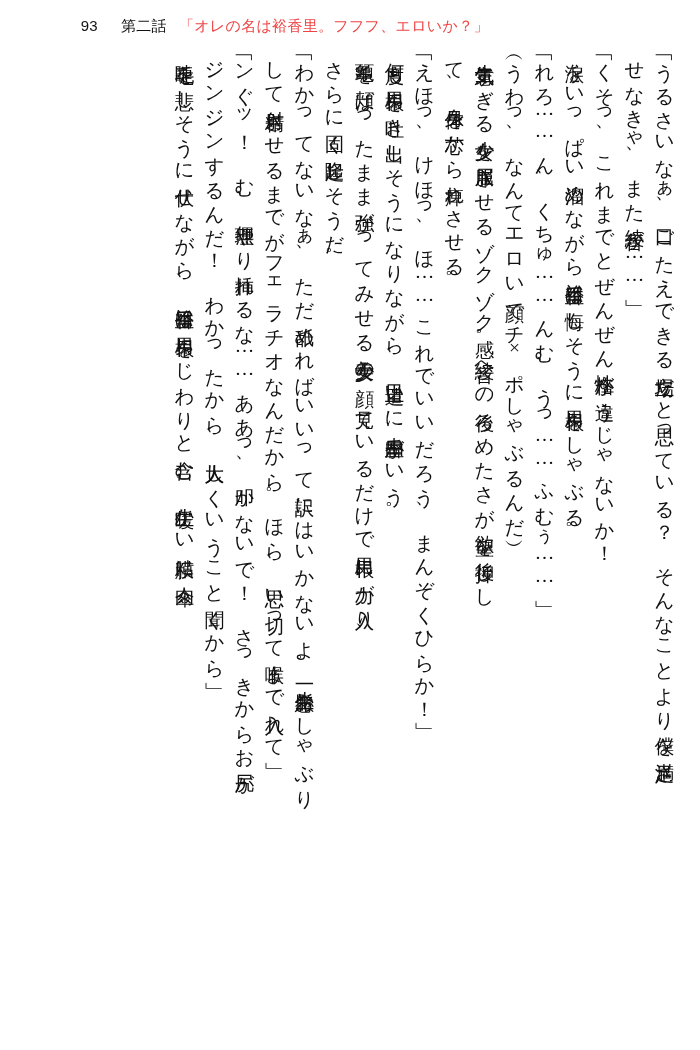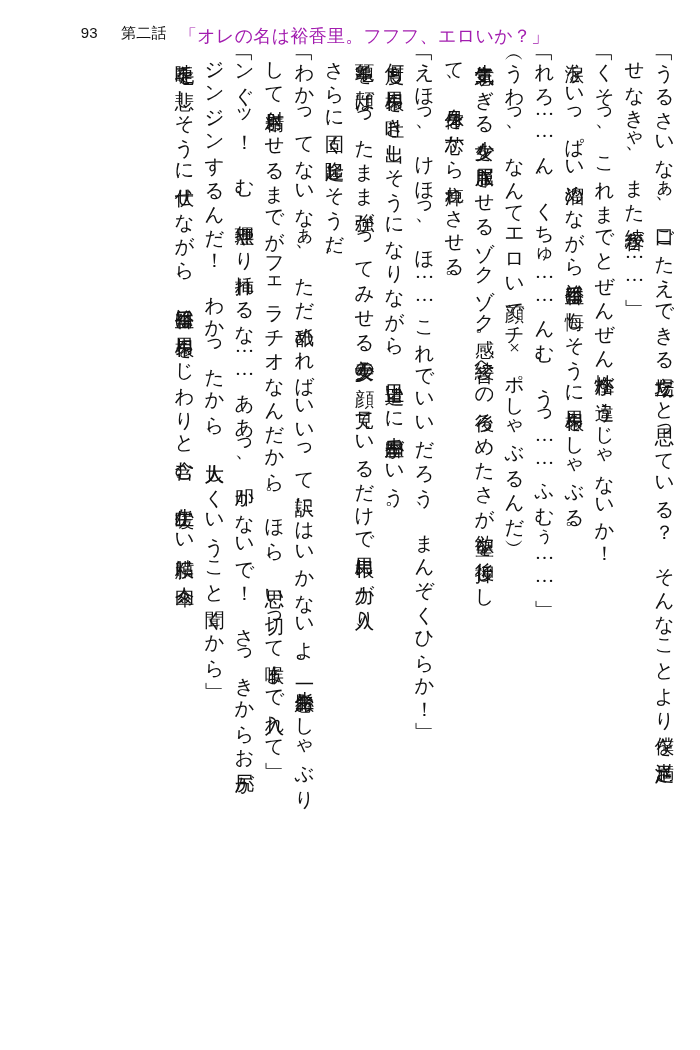--- a/index.html
+++ b/index.html
@@ -18,21 +18,21 @@
   .page {
     width: 700px;
     height: 1050px;
     position: relative;
     box-sizing: border-box;
     padding: 0;
   }
   
   .header {
     position: absolute;
-    top: 16px;
+    top: 9px;
     left: 0;
     width: 700px;
     height: 40px;
     box-sizing: border-box;
     padding: 8px 40px 0 40px;
     display: flex;
     align-items: flex-start;
     font-size: 15px;
     letter-spacing: 0.02em;
   }
@@ -44,22 +44,22 @@
     color: #111;
   }
   .header .chapter {
     margin-left: 23px;
     font-size: 15px;
     color: #111;
     white-space: nowrap;
   }
   .header .headline {
     margin-left: 12px;
-    font-size: 18px;
-    color: #a21caf;
+    font-size: 15px;
+    color: #ef4444;
     white-space: nowrap;
   }
   
   .body-area {
     position: absolute;
     top: 48px;
     left: 26px;
     width: 648px;
     height: 980px;
     display: flex;

